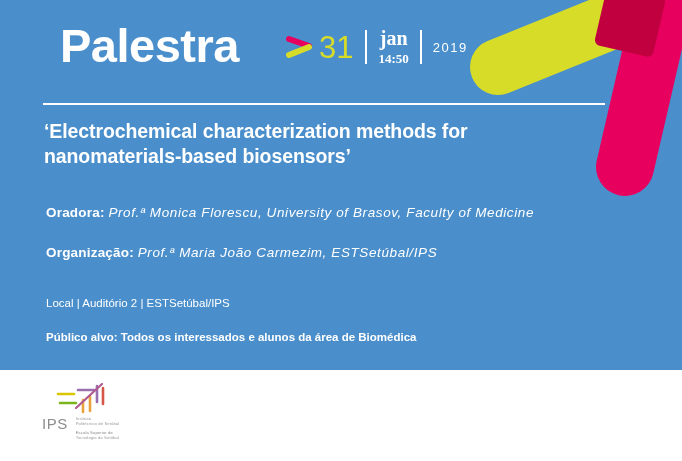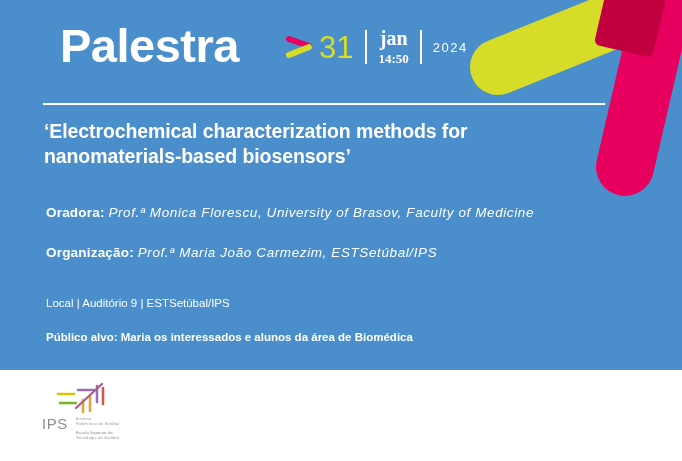--- a/index.html
+++ b/index.html
@@ -220,42 +220,42 @@
         <line x1="3" y1="5" x2="23" y2="12" stroke="#e8005f" stroke-width="6" stroke-linecap="round"></line>
         <line x1="3" y1="21" x2="23" y2="13" stroke="#d7dc28" stroke-width="6" stroke-linecap="round"></line>
       </svg>
       <span class="day-num">31</span>
       <span class="vdiv"></span>
       <span class="month-time">
         <span class="month">jan</span><br>
         <span class="time">14:50</span>
       </span>
       <span class="vdiv"></span>
-      <span class="year">2024</span>
+      <span class="year">2019</span>
     </div>
 
     <div class="rule"></div>
 
     <div class="talk-title">‘Electrochemical characterization methods for nanomaterials-based biosensors’</div>
 
     <div class="person-line" id="speaker-line">
       <span class="lbl">Oradora:</span>
       <span class="val">Prof.ª Monica Florescu, University of Brasov, Faculty of Medicine</span>
     </div>
 
     <div class="person-line" id="org-line">
       <span class="lbl">Organização:</span>
       <span class="val">Prof.ª Maria João Carmezim, ESTSetúbal/IPS</span>
     </div>
 
-    <div class="small-line" id="local-line">Local | Auditório 9 | ESTSetúbal/IPS</div>
+    <div class="small-line" id="local-line">Local | Auditório 2 | ESTSetúbal/IPS</div>
 
     <div class="small-line" id="audience-line">
       <span class="lbl-b">Público alvo:</span>
-      <span class="lbl-b">Maria os interessados e alunos da área de Biomédica</span>
+      <span class="lbl-b">Todos os interessados e alunos da área de Biomédica</span>
     </div>
 
   </div>
 
   <div class="footer">
     <div class="logo-wrap">
       <svg class="logo-mark" viewBox="0 0 56 32">
         <line x1="2" y1="12" x2="18" y2="12" stroke="#d9c500" stroke-width="2.6" stroke-linecap="round"></line>
         <line x1="4" y1="21" x2="20" y2="21" stroke="#7bb51e" stroke-width="2.6" stroke-linecap="round"></line>
         <line x1="22" y1="8" x2="38" y2="8" stroke="#9a6fb0" stroke-width="2.6" stroke-linecap="round"></line>

